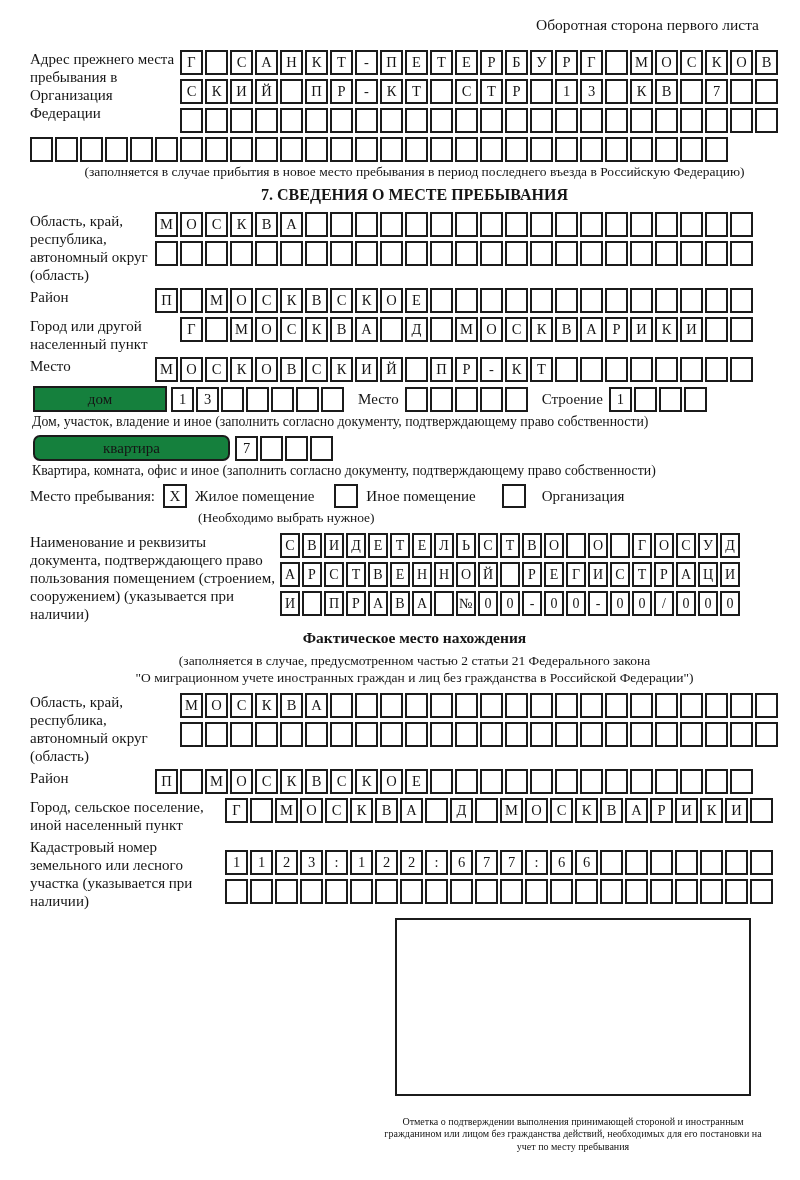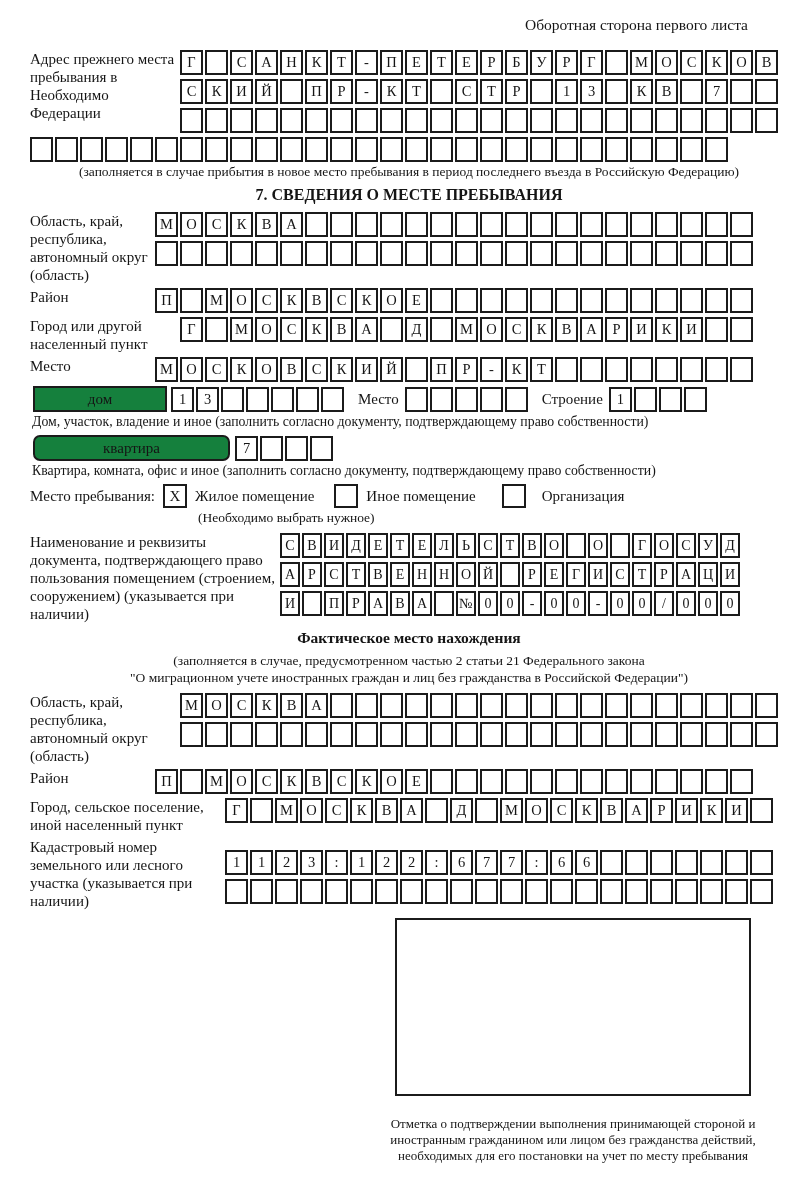--- a/index.html
+++ b/index.html
@@ -1,20 +1,20 @@
 <!DOCTYPE html>
 <html><head>
 <meta charset="utf-8">
 <style>
   html,body{margin:0;padding:0;}
   body{
     width:800px;height:1180px;overflow:hidden;background:#ffffff;color:#151515;
     font-family:"Liberation Serif","DejaVu Serif",serif;font-size:15px;
   }
-  .page{padding:16px 12px 0 30px;position:relative;}
+  .page{padding:16px 1px 0 30px;position:relative;}
   .hdr-note{text-align:right;padding-right:40px;font-size:15.5px;margin-bottom:16px;}
   .field{display:flex;align-items:flex-start;margin-bottom:4px;}
   .flabel{flex:none;line-height:1.2;font-size:15px;}
   .w125{width:125px;} .w150{width:150px;} .w195{width:195px;} .w250{width:250px;}
   .rows{display:flex;flex-direction:column;gap:4px;}
   .cells{display:flex;white-space:nowrap;}
   .cell{
     flex:none;display:inline-block;width:19px;height:21px;border:2px solid #1b1b1b;
     margin-right:2px;text-align:center;line-height:21px;font-size:14.5px;background:#fff;
   }
@@ -28,33 +28,33 @@
   .inline-row{display:flex;align-items:center;margin-bottom:2px;}
   .caption{font-size:13.8px;margin:0 0 5px 2px;}
   .ck{
     flex:none;width:20px;height:20px;border:2px solid #1b1b1b;text-align:center;
     line-height:20px;font-size:15px;margin:0 8px;background:#fff;
   }
   .mesto-note{font-size:13.5px;margin:1px 0 7px 168px;}
   .fact-title{text-align:center;font-weight:bold;font-size:15.5px;margin:6px 0 6px 0;}
   .fact-note{text-align:center;font-size:13.5px;line-height:1.25;}
   .stamp-box{border:2px solid #1b1b1b;width:352px;height:174px;margin:8px 0 4px 365px;background:#fff;}
-  .stamp-caption{width:390px;margin-left:348px;text-align:center;font-size:13px;line-height:1.25;margin-top:20px;}
+  .stamp-caption{width:390px;margin-left:348px;text-align:center;font-size:10px;line-height:1.25;margin-top:20px;}
   .mt2{margin-top:2px;} .mb6{margin-bottom:6px;}
   .lbl-gap{margin:0 6px 0 12px;}
 </style>
 </head>
 <body>
 
 <div class="page">
 
   <div class="hdr-note">Оборотная сторона первого листа</div>
 
   <div class="field">
-    <div class="flabel w150">Адрес прежнего места пребывания в Необходимо Федерации</div>
+    <div class="flabel w150">Адрес прежнего места пребывания в Организация Федерации</div>
     <div class="rows">
       <div class="cells">
           <span class="cell">Г</span>
           <span class="cell"></span>
           <span class="cell">С</span>
           <span class="cell">А</span>
           <span class="cell">Н</span>
           <span class="cell">К</span>
           <span class="cell">Т</span>
           <span class="cell">-</span>

